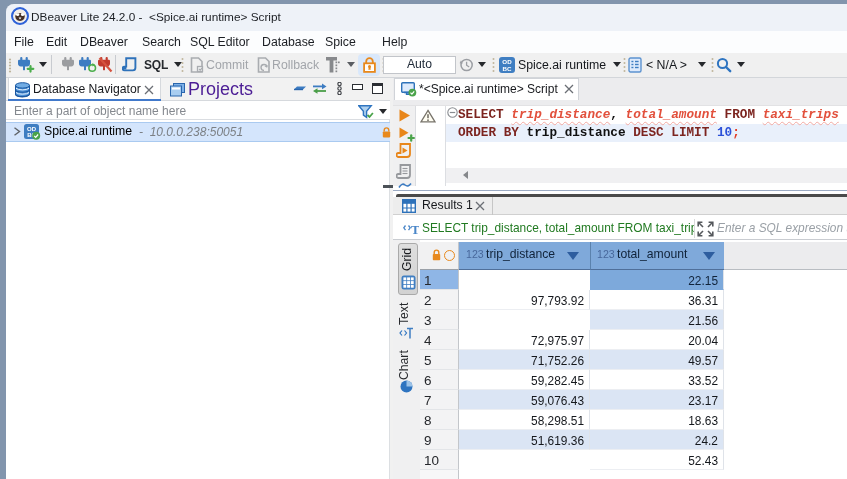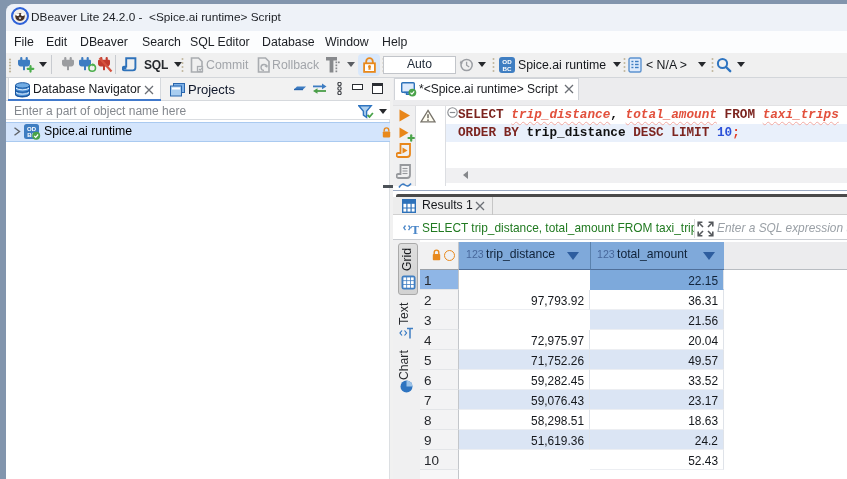--- a/index.html
+++ b/index.html
@@ -40,21 +40,21 @@
 <div class="t" style="left:31px;top:4px;height:27px;line-height:27px;font-size:11.8px">DBeaver Lite 24.2.0 -&nbsp; &lt;Spice.ai runtime&gt; Script</div>
 
 <div class="a" style="left:6px;top:31px;width:841px;height:22px;background:#fcfdfe"></div>
 <div class="t" style="left:14px;top:31px;height:22px;line-height:22px;font-size:12.3px" id="menus">
 <span style="position:absolute;left:0px">File</span>
 <span style="position:absolute;left:32px">Edit</span>
 <span style="position:absolute;left:66px">DBeaver</span>
 <span style="position:absolute;left:128px">Search</span>
 <span style="position:absolute;left:176px">SQL Editor</span>
 <span style="position:absolute;left:248px">Database</span>
-<span style="position:absolute;left:311px">Window</span>
+<span style="position:absolute;left:311px">Spice</span>
 <span style="position:absolute;left:368px">Help</span>
 </div>
 
 <div class="a" style="left:6px;top:53px;width:841px;height:25px;background:#f0f0f0;border-bottom:1px solid #d3d6da"></div>
 <div class="a" id="toolbar" style="left:6px;top:53px;width:841px;height:24px">
 <svg class="a" style="left:2px;top:5px" width="4" height="15" viewBox="0 0 4 15">
       <g fill="#bdb49c">
         <circle cx="2" cy="1.5" r="1.1"></circle>
         <circle cx="2" cy="4.5" r="1.1"></circle>
         <circle cx="2" cy="7.5" r="1.1"></circle>
@@ -231,21 +231,21 @@
     </svg>
 <div class="t" style="left:27px;top:0;height:23px;line-height:23px;font-size:12.2px;color:#17191d">Database Navigator</div>
 <svg class="a" style="left:138px;top:7px" width="10" height="10" viewBox="0 0 10 10">
       <path d="M1 1 L9 9 M9 1 L1 9" stroke="#6b6f75" stroke-width="1.3"></path>
     </svg>
 <svg class="a" style="left:164px;top:5px" width="15" height="14" viewBox="0 0 15 14">
       <rect x="3.5" y="0.5" width="11" height="9" fill="#7db1e8" stroke="#2a66ad" stroke-width="1"></rect>
       <rect x="0.5" y="3" width="11" height="10" fill="#a8cdf0" stroke="#2a66ad" stroke-width="1"></rect>
       <rect x="2" y="4.5" width="8" height="2" fill="#fff"></rect>
     </svg>
-<div class="t" style="left:182px;top:0;height:23px;line-height:23px;font-size:13px;color:#0f172a">Projects</div>
+<div class="t" style="left:182px;top:0;height:23px;line-height:23px;font-size:18px;color:#4c1d95">Projects</div>
 <svg class="a" style="left:287px;top:7px" width="14" height="6" viewBox="0 0 14 6">
       <path d="M1 4.5 L10 4.5 L13 1.5 L4 1.5 Z" fill="#3d7cc2"></path>
       <path d="M1 4.5 h9" stroke="#2a66ad" stroke-width="1.4"></path>
     </svg>
 <svg class="a" style="left:305px;top:5px" width="17" height="11" viewBox="0 0 17 11">
       <path d="M2 3.4 h9" stroke="#3d7cc2" stroke-width="1.8"></path>
       <path d="M11 0.6 l4.5 2.8 -4.5 2.8z" fill="#3d7cc2"></path>
       <path d="M6 8 h9" stroke="#4a9e48" stroke-width="1.8"></path>
       <path d="M6.5 5.2 L2 8 l4.5 2.8z" fill="#4a9e48"></path>
     </svg>
@@ -270,20 +270,21 @@
       <path d="M1.5 0.8 L6.5 4.5 L1.5 8.2" fill="none" stroke="#5f6368" stroke-width="1.4"></path>
     </svg>
 <svg class="a" style="left:18px;top:46px" width="17" height="16" viewBox="0 0 17 16">
       <rect x="0" y="0" width="15" height="15" rx="2.5" fill="#3f7ec2"></rect>
       <text x="7.5" y="6.8" font-family="Liberation Sans" font-size="6" font-weight="bold" fill="#fff" text-anchor="middle">OD</text>
       <text x="7.5" y="13.4" font-family="Liberation Sans" font-size="6" font-weight="bold" fill="#fff" text-anchor="middle">BC</text>
       <circle cx="12.2" cy="11.8" r="4" fill="#4aa34a"></circle>
       <path d="M10.2 11.9 l1.5 1.5 2.4 -2.9" fill="none" stroke="#fff" stroke-width="1.2"></path>
     </svg>
 <div class="t" style="left:38px;top:44px;height:19px;line-height:19px;font-size:12.3px;color:#000">Spice.ai runtime</div>
+<div class="t" style="left:133px;top:44px;height:20px;line-height:20px;font-size:12px;font-style:italic;color:#7c8085">-&nbsp; 10.0.0.238:50051</div>
 <svg class="a" style="left:376px;top:49px" width="9" height="11" viewBox="0 0 9 11">
       <path d="M2.2 4.5 v-1.3 a2.3 2.3 0 0 1 4.6 0 v1.3" fill="none" stroke="#e8891d" stroke-width="1.4"></path>
       <rect x="0.8" y="4.4" width="7.4" height="6" rx="0.8" fill="#e8891d"></rect>
     </svg>
 </div>
 <div class="a" id="right" style="left:393px;top:78px;width:454px;height:401px">
 
 <div class="a" style="left:0;top:0;width:454px;height:28px;background:#ececee;border-bottom:1px solid #e2e2e4"></div>
 <div class="a" style="left:1px;top:0;width:185px;height:22px;background:#fff;border:1px solid #d0d3d8;border-bottom:none"></div>
 <svg class="a" style="left:8px;top:4px" width="16" height="15" viewBox="0 0 16 15">

